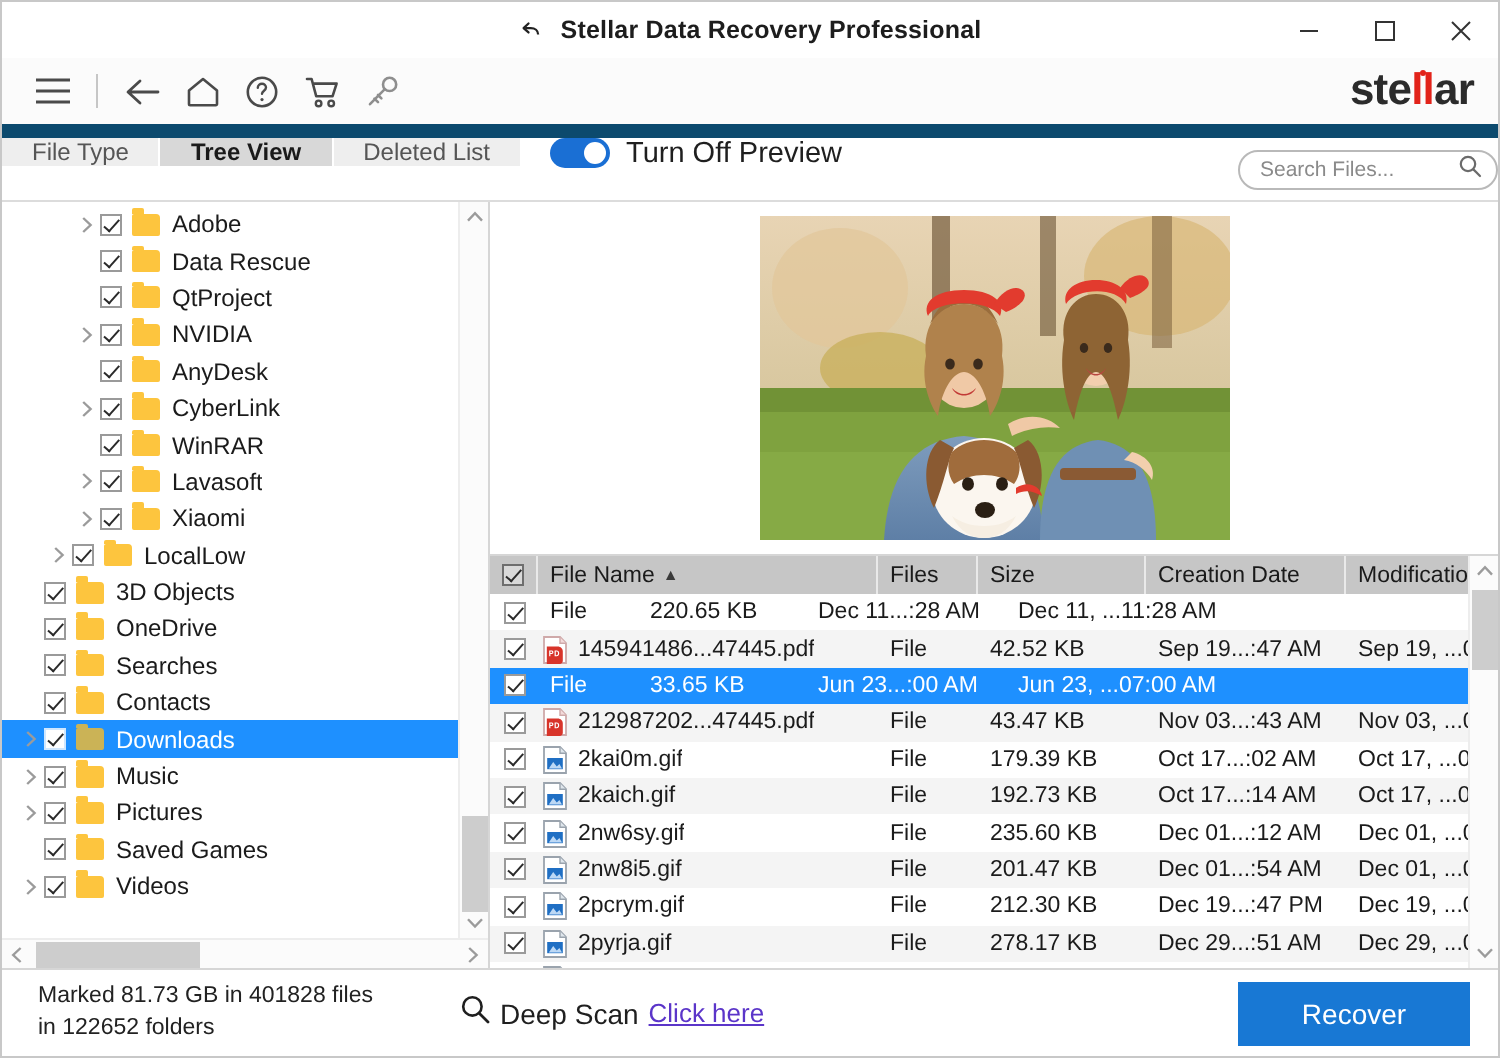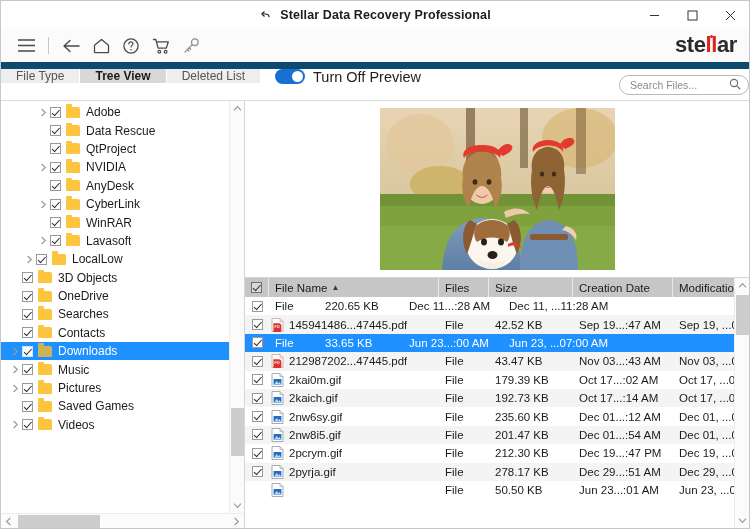--- a/index.html
+++ b/index.html
@@ -432,20 +432,31 @@
             <div class="tnode">
               <span style="flex:0 0 36px"></span>
               <span class="exp">
                 <svg width="7" height="9" viewBox="0 0 7 9">
                   <path d="M1.6 1 5.3 4.5 1.6 8" fill="none" stroke="#9b9b9b" stroke-width="1.2"></path>
                 </svg>
               </span>
               <span class="cbx"></span>
               <span class="folder"></span>
               <span class="tlabel">Lavasoft</span>
+            </div>
+            <div class="tnode">
+              <span style="flex:0 0 36px"></span>
+              <span class="exp">
+                <svg width="7" height="9" viewBox="0 0 7 9">
+                  <path d="M1.6 1 5.3 4.5 1.6 8" fill="none" stroke="#9b9b9b" stroke-width="1.2"></path>
+                </svg>
+              </span>
+              <span class="cbx"></span>
+              <span class="folder"></span>
+              <span class="tlabel">Xiaomi</span>
             </div>
             <div class="tnode">
               <span style="flex:0 0 22px"></span>
               <span class="exp">
                 <svg width="7" height="9" viewBox="0 0 7 9">
                   <path d="M1.6 1 5.3 4.5 1.6 8" fill="none" stroke="#9b9b9b" stroke-width="1.2"></path>
                 </svg>
               </span>
               <span class="cbx"></span>
               <span class="folder"></span>
@@ -851,13 +862,27 @@
           <div class="sb-arrow">
             <svg width="9" height="7" viewBox="0 0 9 7">
                 <path d="M1 1.6 4.5 5.3 8 1.6" fill="none" stroke="#9b9b9b" stroke-width="1.2"></path>
               </svg>
           </div>
         </div>
       </div>
     </div>
   </div>
 
+  <div class="statusbar">
+    <div class="marked">Marked 81.73 GB in 401828 files in 122652 folders</div>
+    <div class="deepscan">
+      <span>
+        <svg width="15" height="15" viewBox="0 0 15 15">
+            <circle cx="6.2" cy="6.2" r="4.6" fill="none" stroke="#1f1f1f" stroke-width="1.3"></circle>
+            <path d="M9.6 9.6 14 14" stroke="#1f1f1f" stroke-width="1.4" stroke-linecap="round"></path>
+          </svg>
+      </span>
+      <span class="ds-label">Deep Scan</span>
+      <span class="ds-link">Click here</span>
+    </div>
+    <button class="recover">Recover</button>
+  </div>
 </div>
 
 </body></html>

